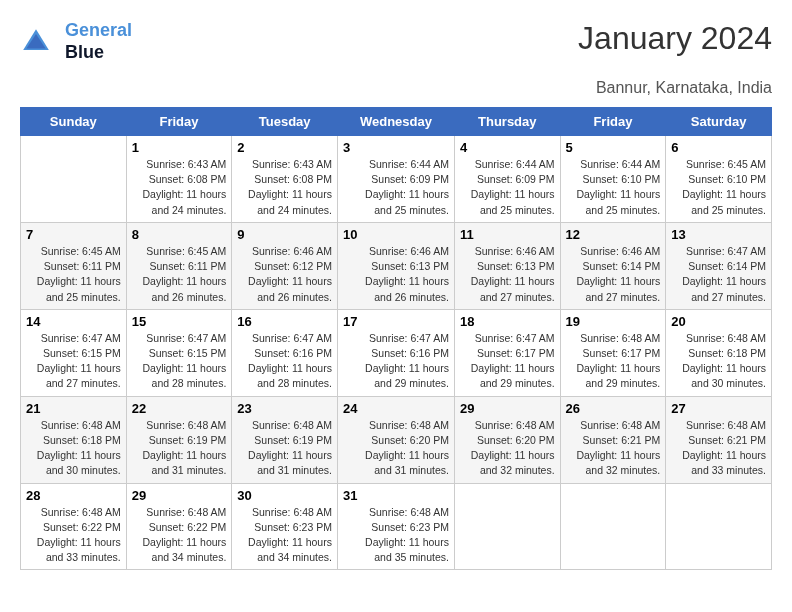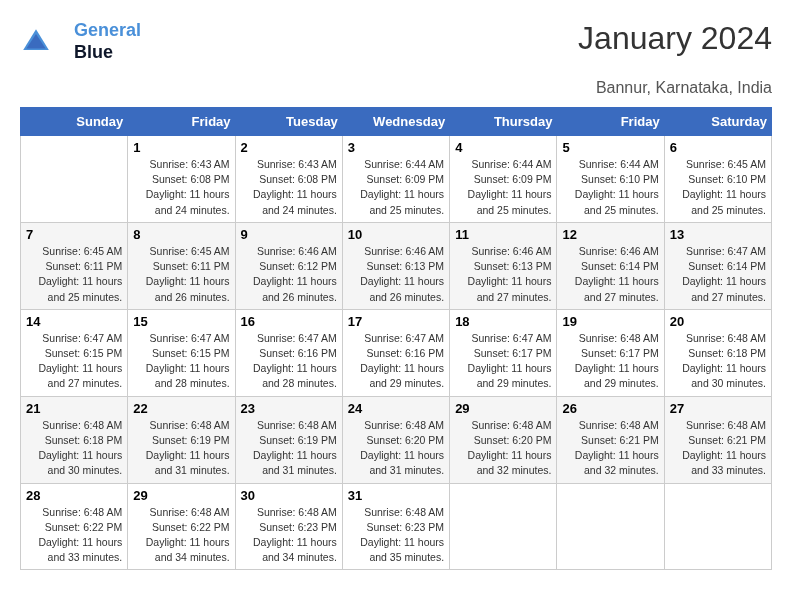--- a/index.html
+++ b/index.html
@@ -12,21 +12,21 @@
     }
     .header-area {
       display: flex;
       justify-content: space-between;
       align-items: flex-start;
       margin-bottom: 10px;
     }
     .logo {
       display: flex;
       align-items: center;
-      gap: 22px;
+      gap: 13px;
       justify-content: center;
     }
     .logo-text {
       font-size: 18px;
       font-weight: bold;
       color: #333;
       line-height: 1.2;
     }
     .logo-text span {
       color: #4a90d9;
@@ -49,22 +49,22 @@
       margin-top: 22px;
     }
     table {
       width: 100%;
       border-collapse: collapse;
       font-size: 11px;
     }
     thead tr th {
       background-color: #3a6bbf;
       color: #fff;
-      padding: 6px 4px;
-      text-align: right;
+      padding: 6px 16px;
+      text-align: center;
       font-size: 13px;
       font-weight: bold;
       border: 1px solid #3a6bbf;
     }
     tbody tr td {
       border: 1px solid #ccc;
       padding: 4px 5px;
       vertical-align: top;
       height: 80px;
     }

